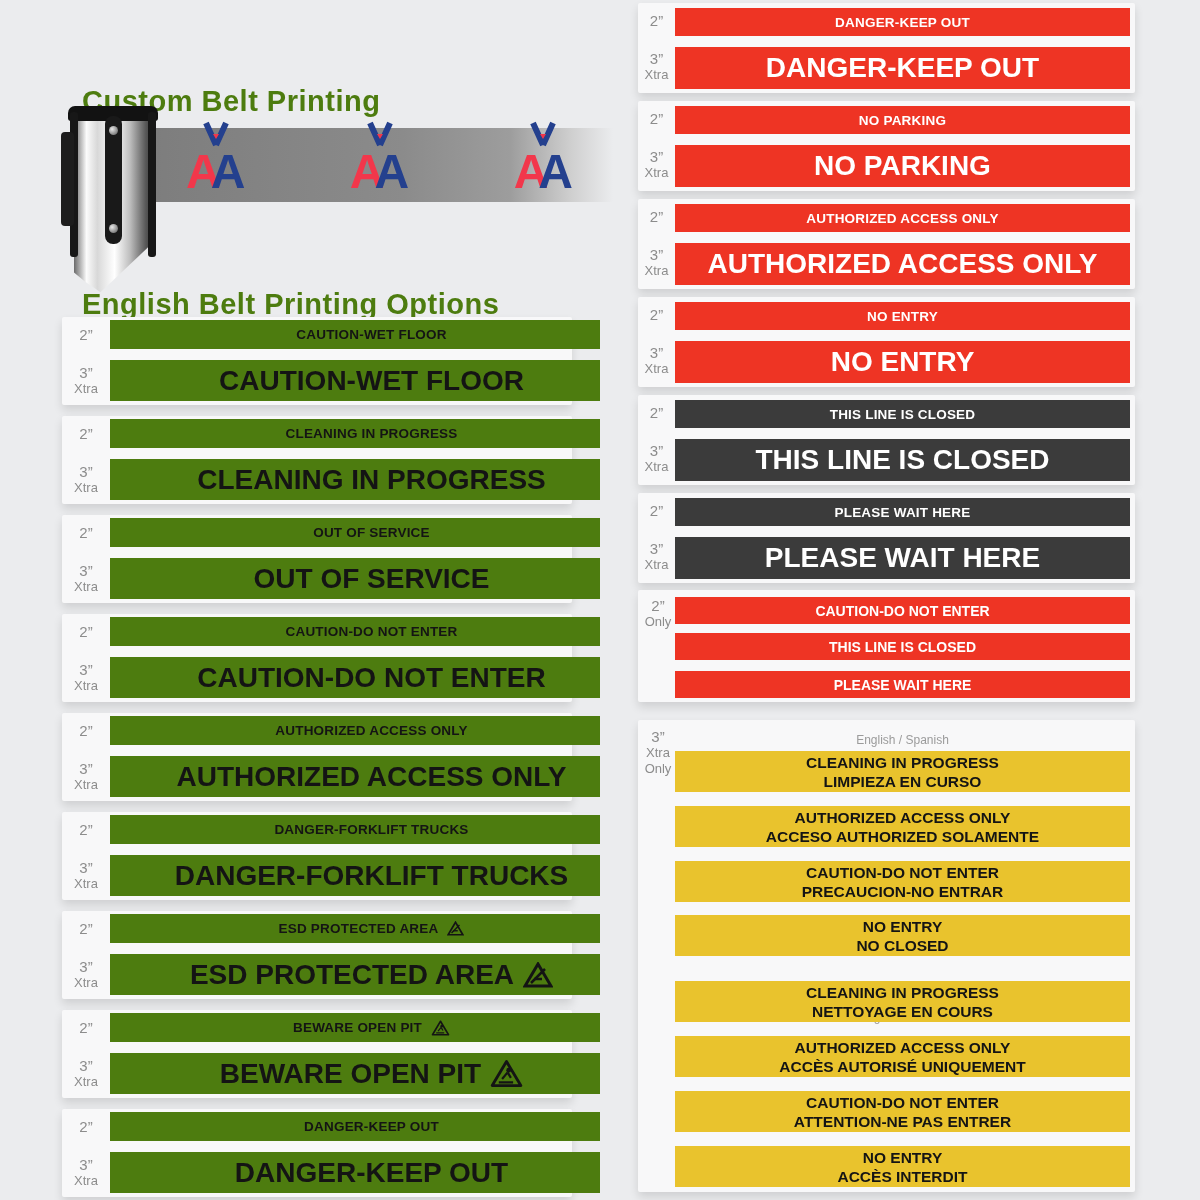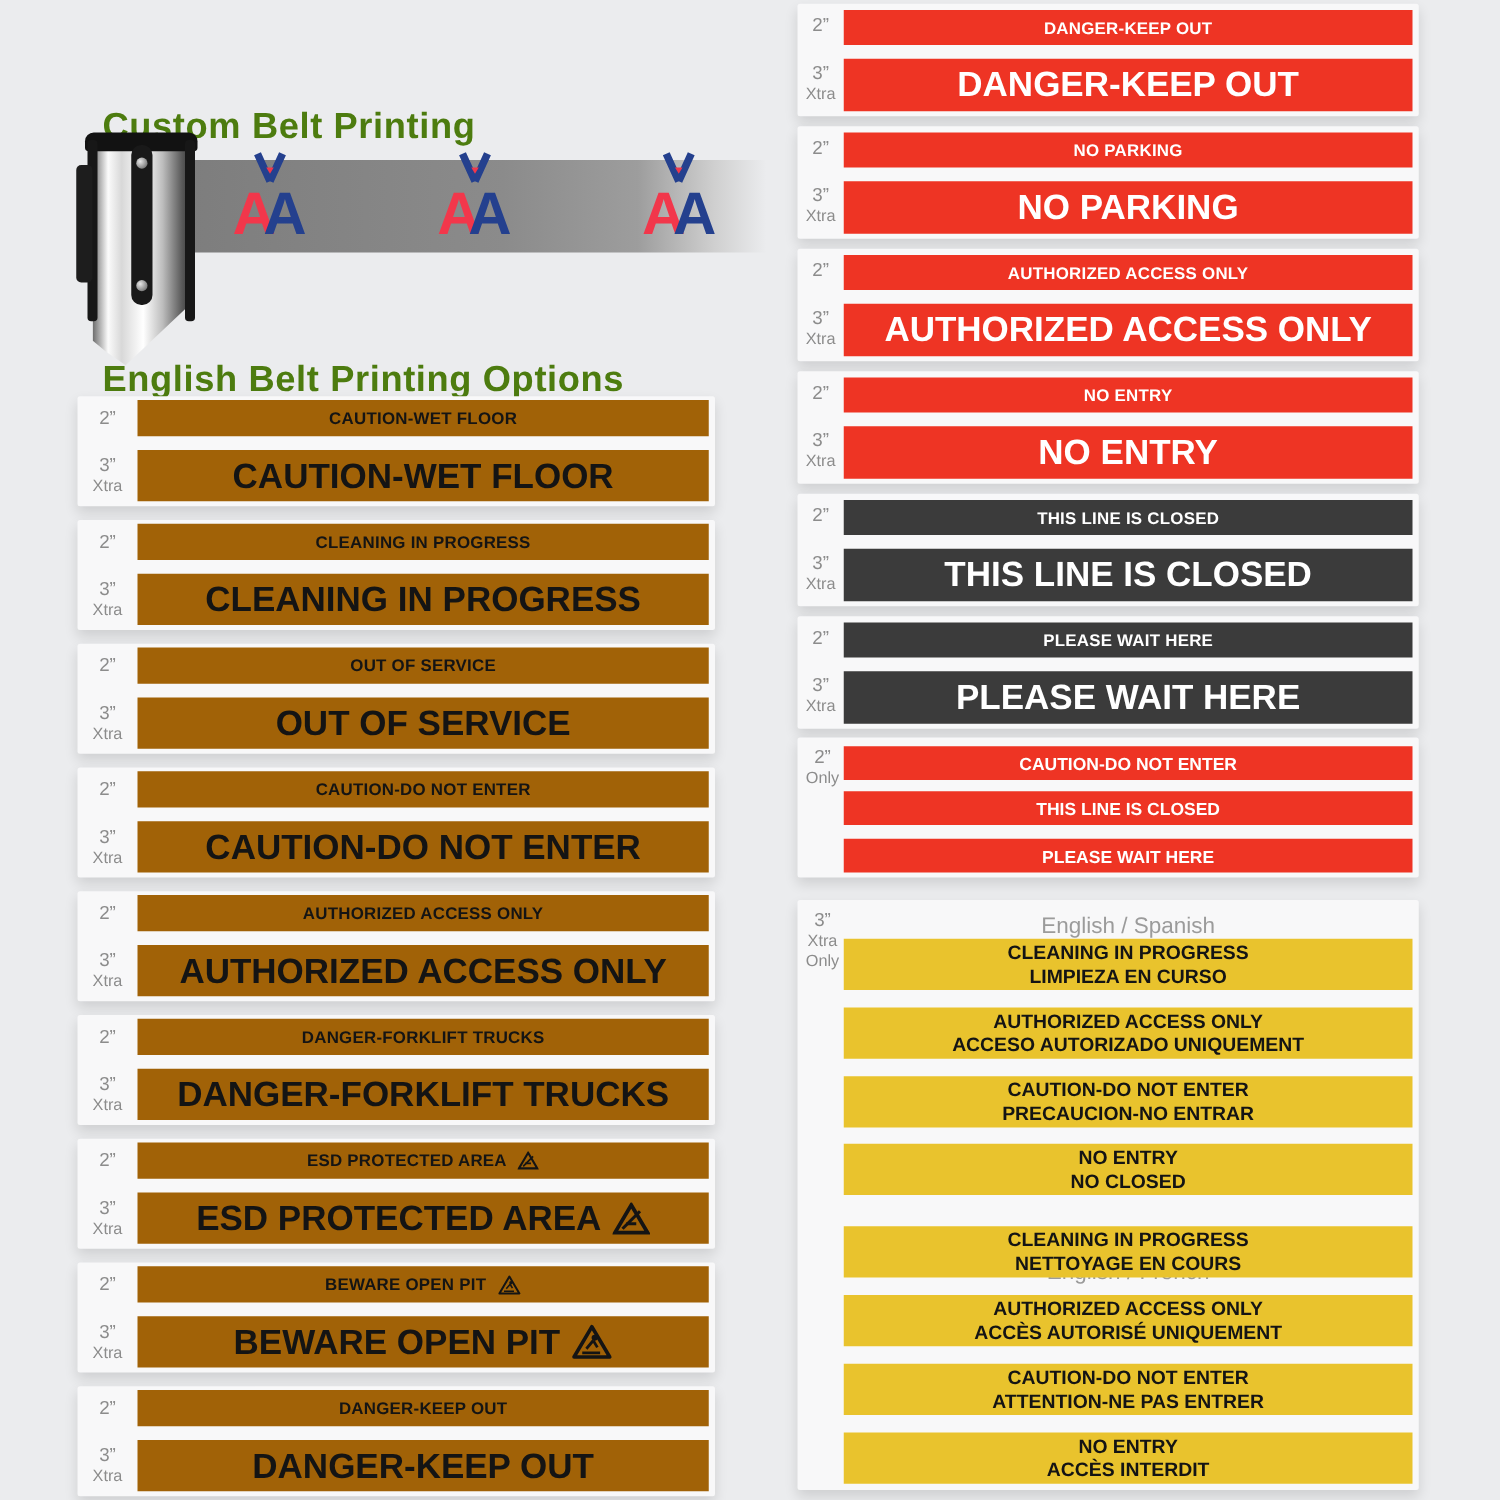--- a/index.html
+++ b/index.html
@@ -61,38 +61,38 @@
   .belt{
     position:absolute;display:flex;align-items:center;justify-content:center;
     text-align:center;font-weight:700;gap:9px;
   }
   .card-left .belt{left:48px;width:457px;}
   .card-right .belt{left:37px;width:455px;}
   .b2{top:3px;height:29px;font-size:13.5px;letter-spacing:.2px;}
   .b3{top:43px;height:41px;font-size:28px;}
   .card-right .b2{top:5px;height:28px;}
   .card-right .b3{top:44px;height:42px;}
-  .yellow{background:#a16207;color:#141414;}
+  .yellow{background:#4d7c0f;color:#141414;padding-left:33px;}
   .red{background:#ee3424;color:#ffffff;}
   .dark{background:#3b3b3b;color:#ffffff;}
   
   .card-2only{left:638px;top:590px;width:497px;height:112px;}
   .card-2only .size-label{top:7px;height:34px;width:40px;}
   .belt-thin{
     position:absolute;left:37px;width:455px;height:27px;
     display:flex;align-items:center;justify-content:center;
     font-weight:700;font-size:14px;
   }
   
   .card-bi{left:638px;top:720px;width:497px;height:472px;}
   .card-bi .size-label{top:7px;height:52px;width:40px;}
   .bi-heading{
     position:absolute;left:37px;width:455px;height:16px;
     display:flex;align-items:center;justify-content:center;
-    color:#9b9b9b;font-size:18px;text-align:right;
+    color:#9b9b9b;font-size:12px;text-align:right;
   }
   .belt-bi{
     position:absolute;left:37px;width:455px;height:41px;
     display:flex;flex-direction:column;align-items:center;justify-content:center;
     font-weight:700;font-size:15.5px;line-height:19px;color:#141414;
     background:#e9c32d;text-align:center;
   }
   .icon svg{display:block;}
 </style>
 </head>
@@ -438,21 +438,21 @@
       <span class="sub">Only</span>
   </div>
 
   <div class="bi-heading" style="top:12px;">English / Spanish</div>
   <div class="belt-bi" style="top:31px;">
     <span>CLEANING IN PROGRESS</span>
       <span>LIMPIEZA EN CURSO</span>
   </div>
   <div class="belt-bi" style="top:86px;">
     <span>AUTHORIZED ACCESS ONLY</span>
-      <span>ACCESO AUTORIZADO UNIQUEMENT</span>
+      <span>ACCESO AUTHORIZED SOLAMENTE</span>
   </div>
   <div class="belt-bi" style="top:141px;">
     <span>CAUTION-DO NOT ENTER</span>
       <span>PRECAUCION-NO ENTRAR</span>
   </div>
   <div class="belt-bi" style="top:195px;">
     <span>NO ENTRY</span>
       <span>NO CLOSED</span>
   </div>
 

